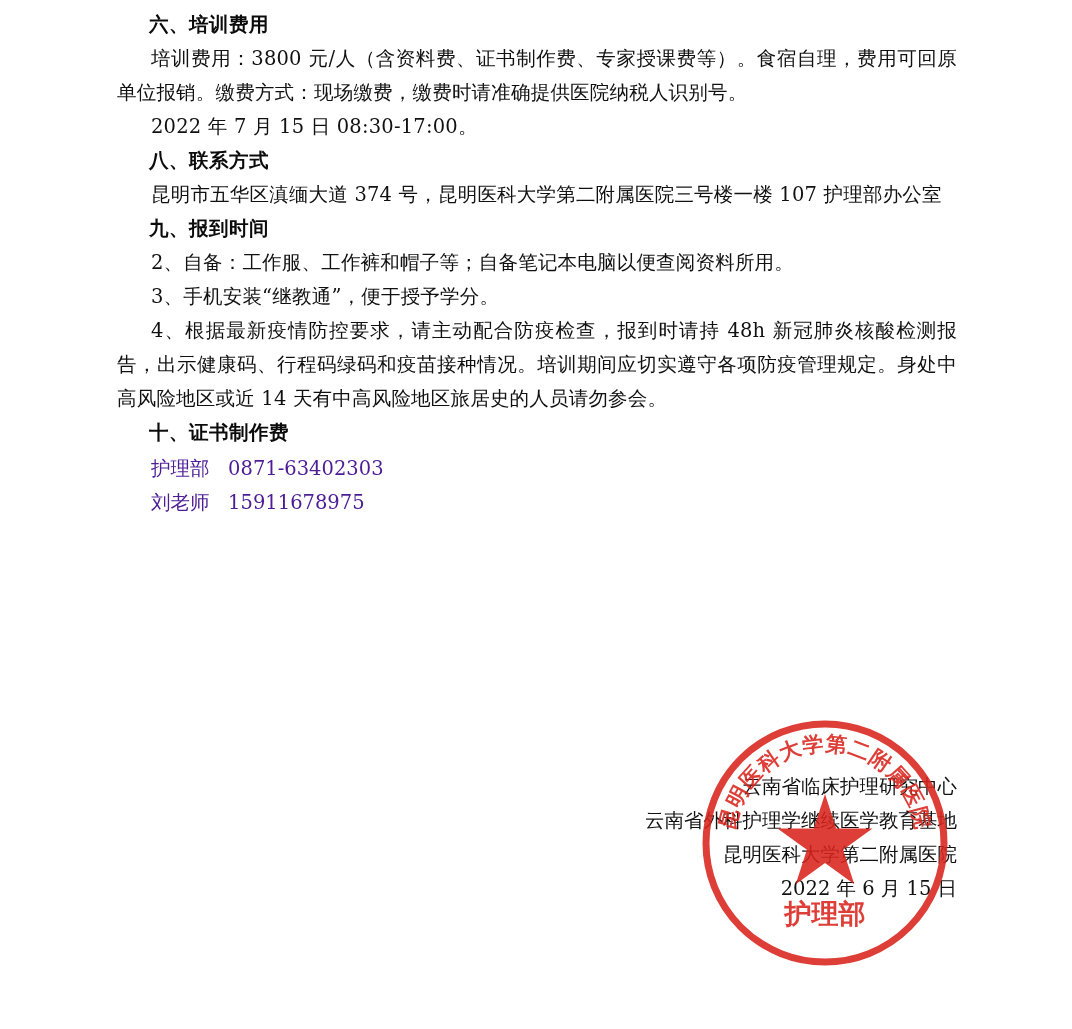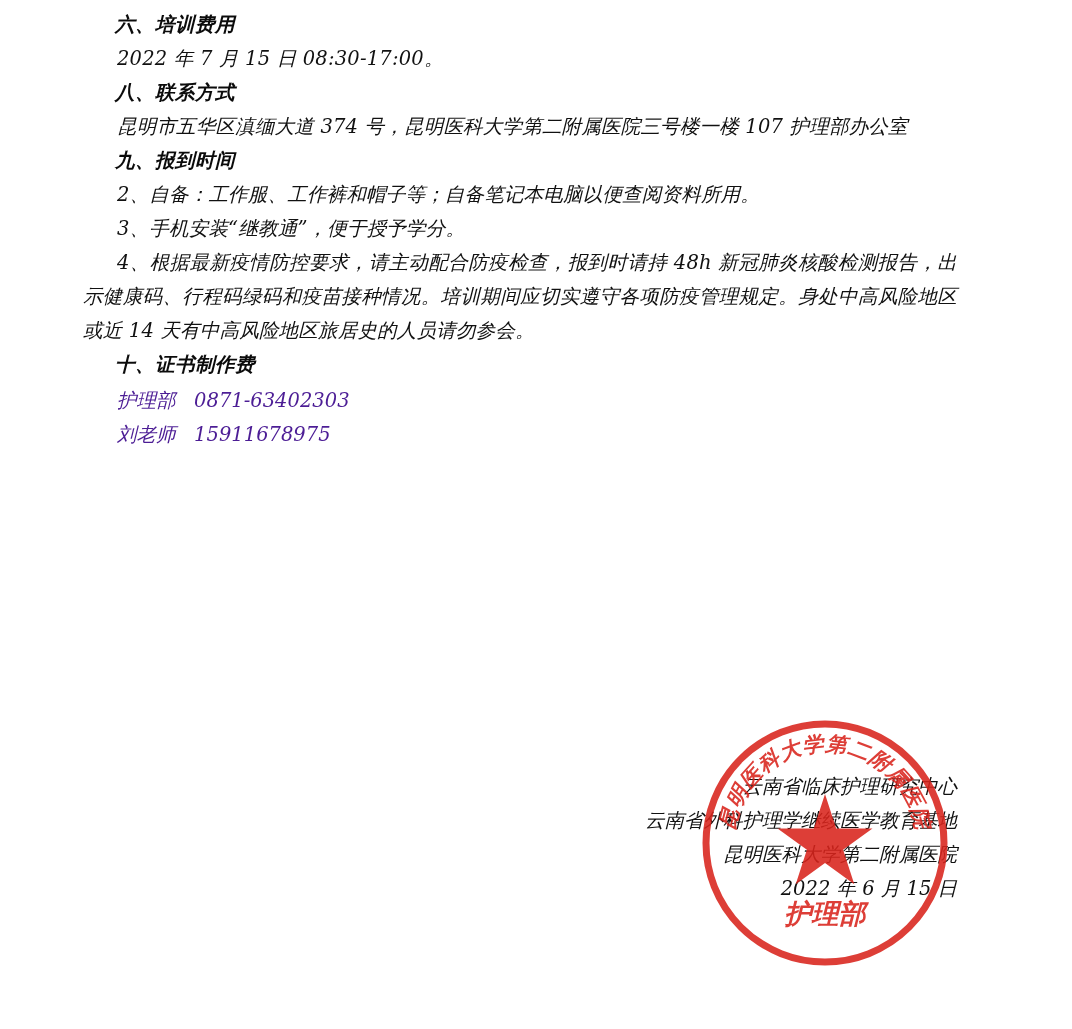--- a/index.html
+++ b/index.html
@@ -13,22 +13,21 @@
     position: relative;
     font-family: "DejaVu Serif", "Liberation Serif", serif;
     color: #0a0a0a;
     overflow: hidden;
   }
   .page {
     position: relative;
     width: 1072px;
     height: 733px;
     box-sizing: border-box;
-    padding: 8px 115px 0 83px;
-    font-style: italic;
+    padding: 8px 115px 0 117px;
   }
   .sec-title {
     font-family: "DejaVu Sans", "Liberation Sans", sans-serif;
     font-weight: bold;
     font-size: 19.5px;
     line-height: 34px;
     letter-spacing: 0.5px;
     margin: 0;
     text-indent: 32px;
     color: #0b0b0b;
@@ -91,20 +90,21 @@
     font-weight: bold;
     fill: #d9241c;
   }
 </style>
 </head>
 <body>
 
 <div class="page">
 
   <h2 class="sec-title">六、培训费用</h2>
+  <p class="para">培训费用：3800 元/人（含资料费、证书制作费、专家授课费等）。食宿自理，费用可回原单位报销。缴费方式：现场缴费，缴费时请准确提供医院纳税人识别号。</p>
 
   <p class="para">2022 年 7 月 15 日 08:30-17:00。</p>
 
   <h2 class="sec-title">八、联系方式</h2>
   <p class="para">昆明市五华区滇缅大道 374 号，昆明医科大学第二附属医院三号楼一楼 107 护理部办公室</p>
 
   <h2 class="sec-title">九、报到时间</h2>
   <p class="para">2、自备：工作服、工作裤和帽子等；自备笔记本电脑以便查阅资料所用。</p>
   <p class="para">3、手机安装“继教通”，便于授予学分。</p>
   <p class="para">4、根据最新疫情防控要求，请主动配合防疫检查，报到时请持 48h 新冠肺炎核酸检测报告，出示健康码、行程码绿码和疫苗接种情况。培训期间应切实遵守各项防疫管理规定。身处中高风险地区或近 14 天有中高风险地区旅居史的人员请勿参会。</p>

